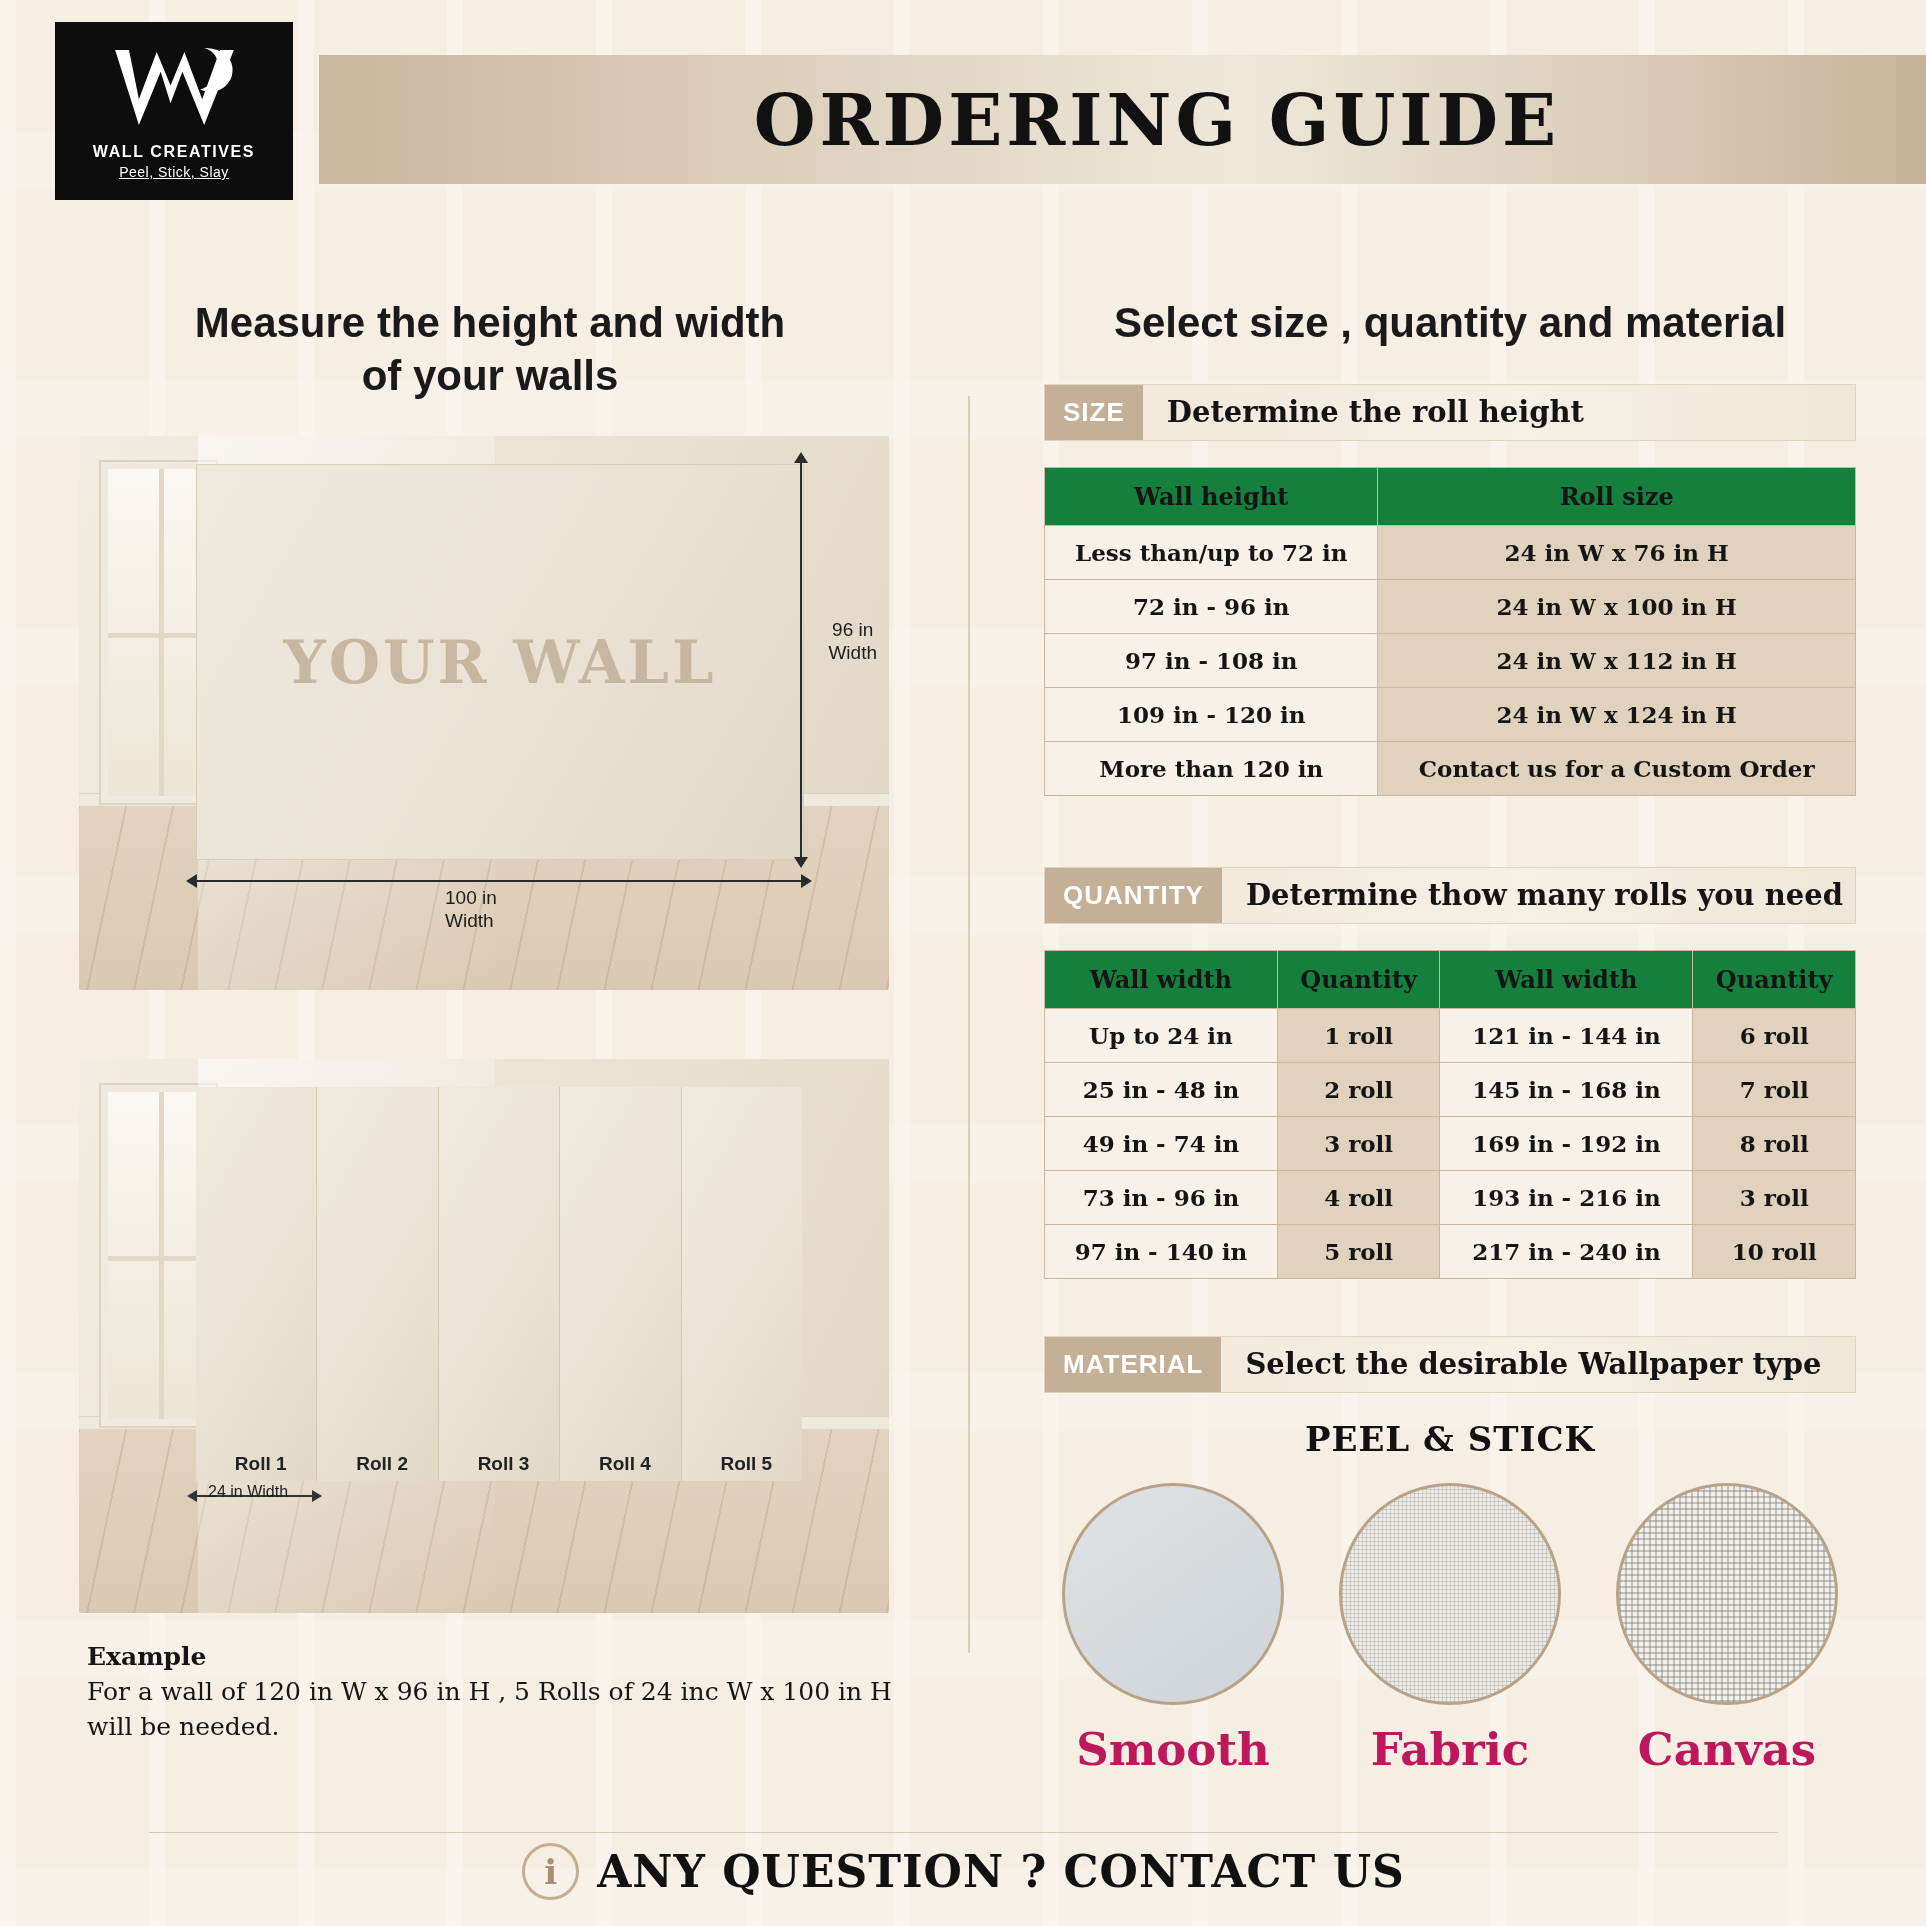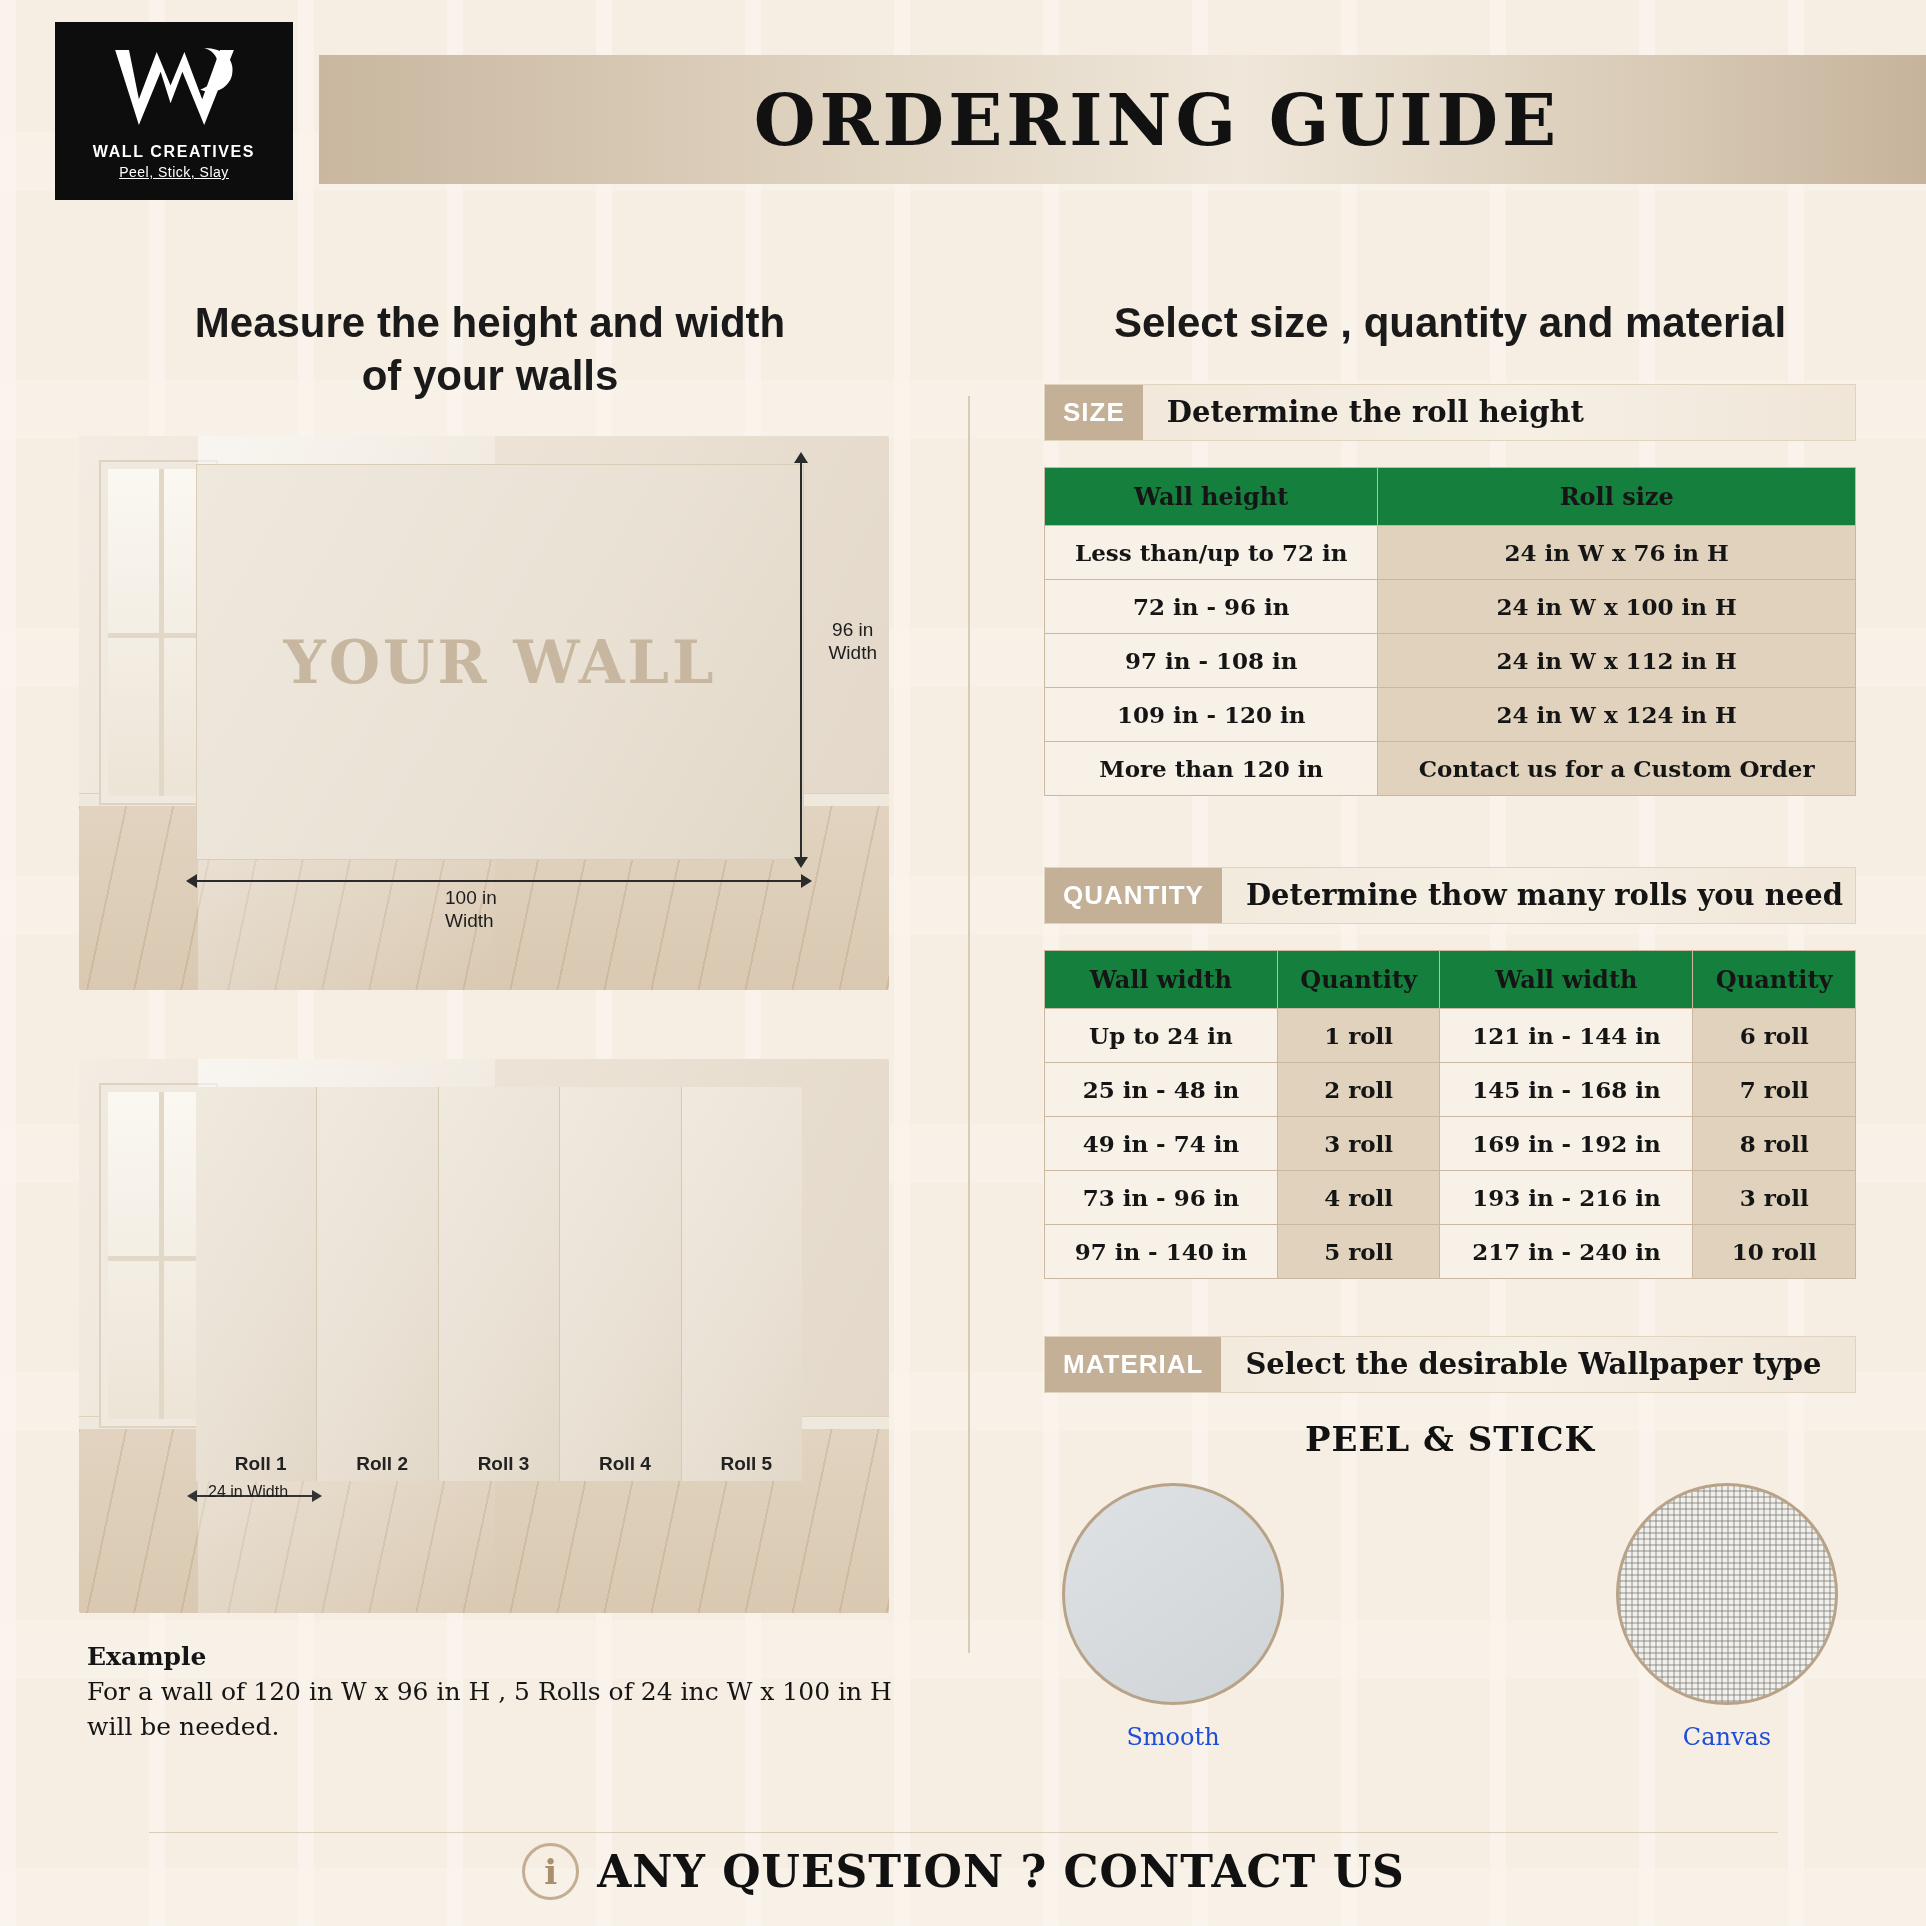--- a/index.html
+++ b/index.html
@@ -298,23 +298,23 @@
       repeating-linear-gradient(90deg, rgba(150,150,150,0.35) 0 1px, rgba(0,0,0,0) 1px 4px);
   }
   .disc.canvas {
     background: #f2f0ea;
     background-image:
       repeating-linear-gradient(0deg, rgba(120,120,120,0.40) 0 2px, rgba(0,0,0,0) 2px 6px),
       repeating-linear-gradient(90deg, rgba(120,120,120,0.40) 0 2px, rgba(0,0,0,0) 2px 6px);
   }
   .swatch-label {
     font-family: "DejaVu Serif", serif;
-    font-weight: normal;
-    font-size: 24px;
-    color: #1d4ed8;
+    font-weight: bold;
+    font-size: 45px;
+    color: #be185d;
   }
 
   
   .footer-rule {
     position: absolute; left: 149px; right: 149px; top: 1832px;
     height: 1px; background: #d9cdb9;
   }
   .footer {
     position: absolute; left: 0; right: 0; top: 1843px;
     display: flex; align-items: center; justify-content: center; gap: 18px;
@@ -514,20 +514,24 @@
     </div>
 
     <div class="peel-title">PEEL &amp; STICK</div>
 
     <div class="swatches">
       <div class="swatch">
         <div class="disc smooth"></div>
         <div class="swatch-label">Smooth</div>
       </div>
       <div class="swatch">
+        <div class="disc fabric"></div>
+        <div class="swatch-label">Fabric</div>
+      </div>
+      <div class="swatch">
         <div class="disc canvas"></div>
         <div class="swatch-label">Canvas</div>
       </div>
     </div>
   </div>
 
   <div class="footer-rule"></div>
   <div class="footer">
     <div class="info-icon">i</div>
     <div class="footer-text">ANY QUESTION ? CONTACT US</div>

